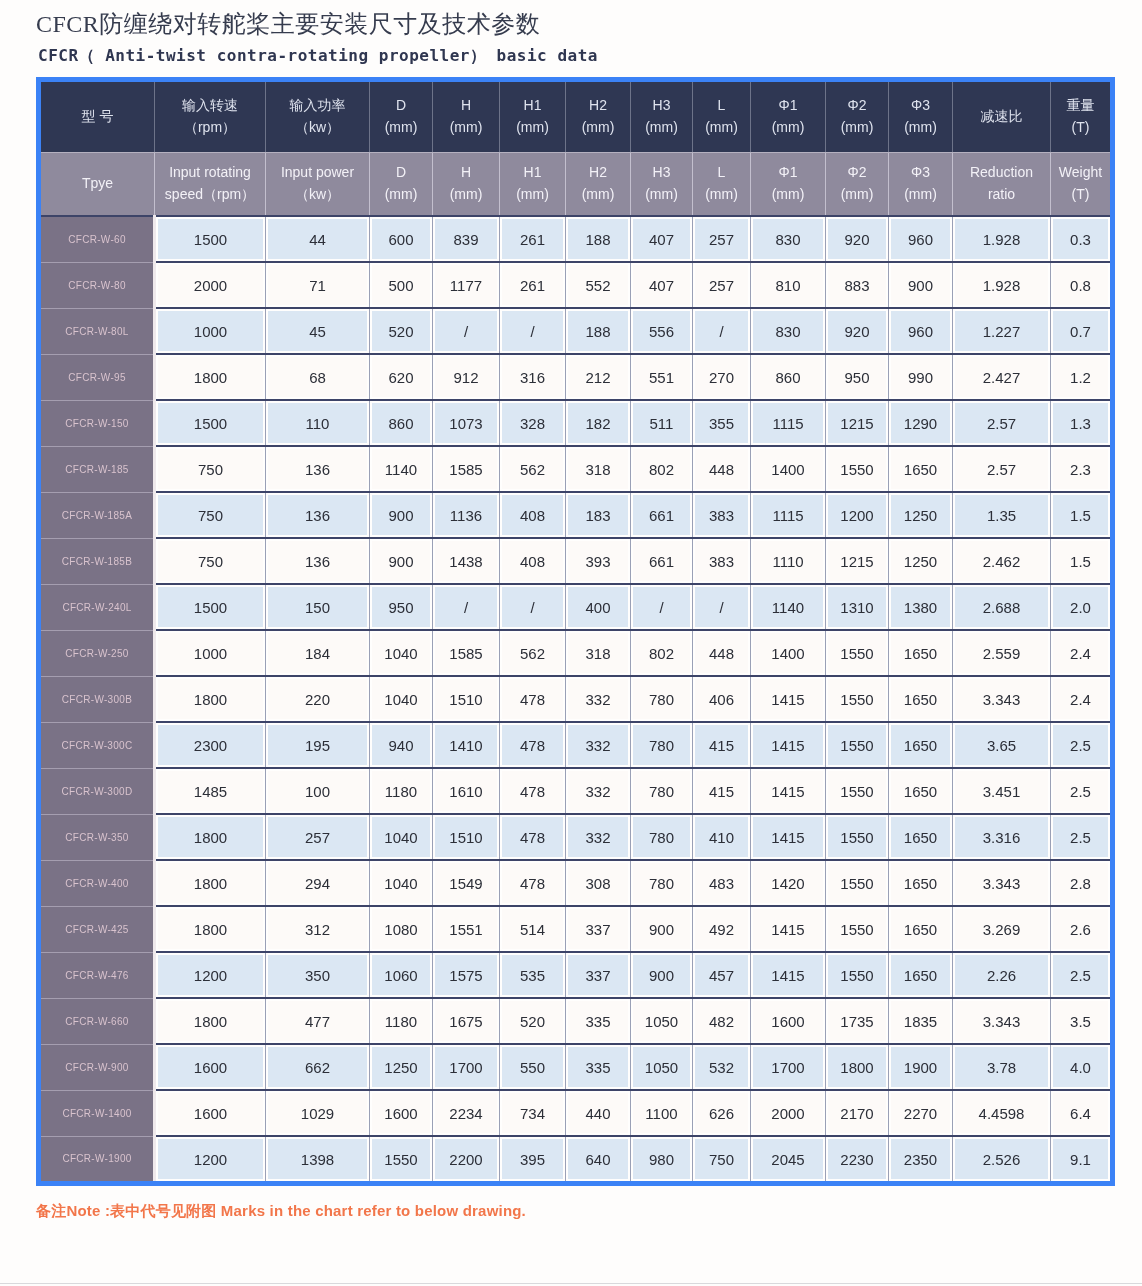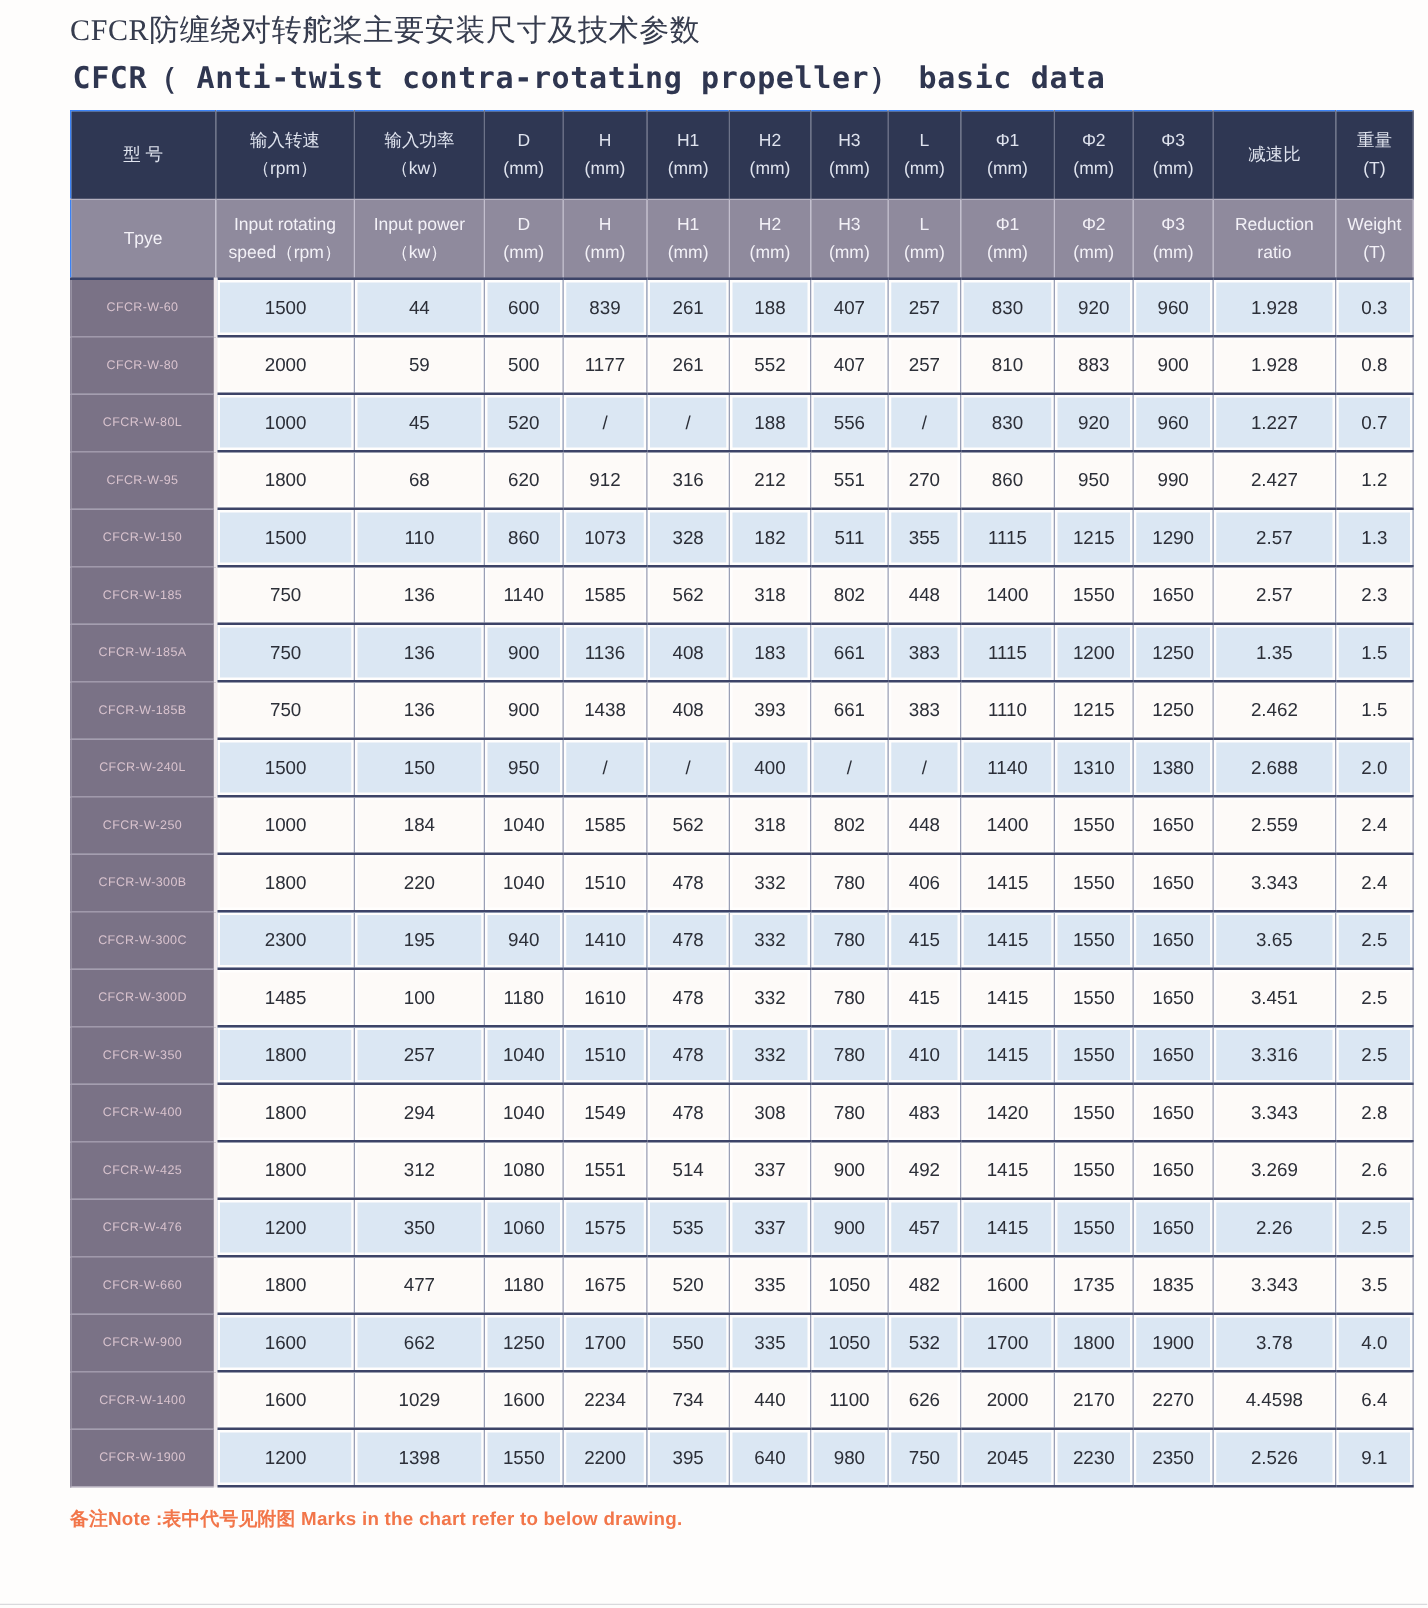--- a/index.html
+++ b/index.html
@@ -15,45 +15,45 @@
     --title-color:#363c4e;
   }
   html,body{margin:0;padding:0;}
   body{
     width:1142px;height:1286px;
     background:#fefdfc;
     font-family:"Liberation Sans", sans-serif;
     overflow:hidden;
     position:relative;
   }
-  .page{width:1142px;height:930px;box-sizing:border-box;padding-left:20px;}
+  .page{width:1142px;height:930px;box-sizing:border-box;}
   .title-zh{
     margin:0;
     padding:8px 0 0 36px;
     font-family:"Liberation Serif", serif;
     font-weight:normal;
     font-size:24px;
     letter-spacing:0.5px;
     color:var(--title-color);
   }
   .title-en{
     margin:0;
     padding:6px 0 10px 38px;
     font-family:"DejaVu Sans Mono", monospace;
     font-weight:bold;
-    font-size:24px;
+    font-size:16px;
     letter-spacing:0.5px;
     color:#2f3650;
   }
   table.spec{
     border-collapse:collapse;
     table-layout:fixed;
     margin-left:36px;
     width:1074px;
-    border:1px solid #3b82f6;
+    border:5px solid #3b82f6;
   }
   
   tr.h1row th{
     background:var(--header-dark);
     color:#dfe3ee;
     font-weight:normal;
     font-size:14px;
     height:70px;
     padding:0;
     vertical-align:middle;
@@ -268,21 +268,21 @@
           <td>257</td>
           <td>830</td>
           <td>920</td>
           <td>960</td>
           <td>1.928</td>
           <td>0.3</td>
         </tr>
         <tr class="white">
           <td class="type">CFCR-W-80</td>
           <td>2000</td>
-          <td>59</td>
+          <td>71</td>
           <td>500</td>
           <td>1177</td>
           <td>261</td>
           <td>552</td>
           <td>407</td>
           <td>257</td>
           <td>810</td>
           <td>883</td>
           <td>900</td>
           <td>1.928</td>

